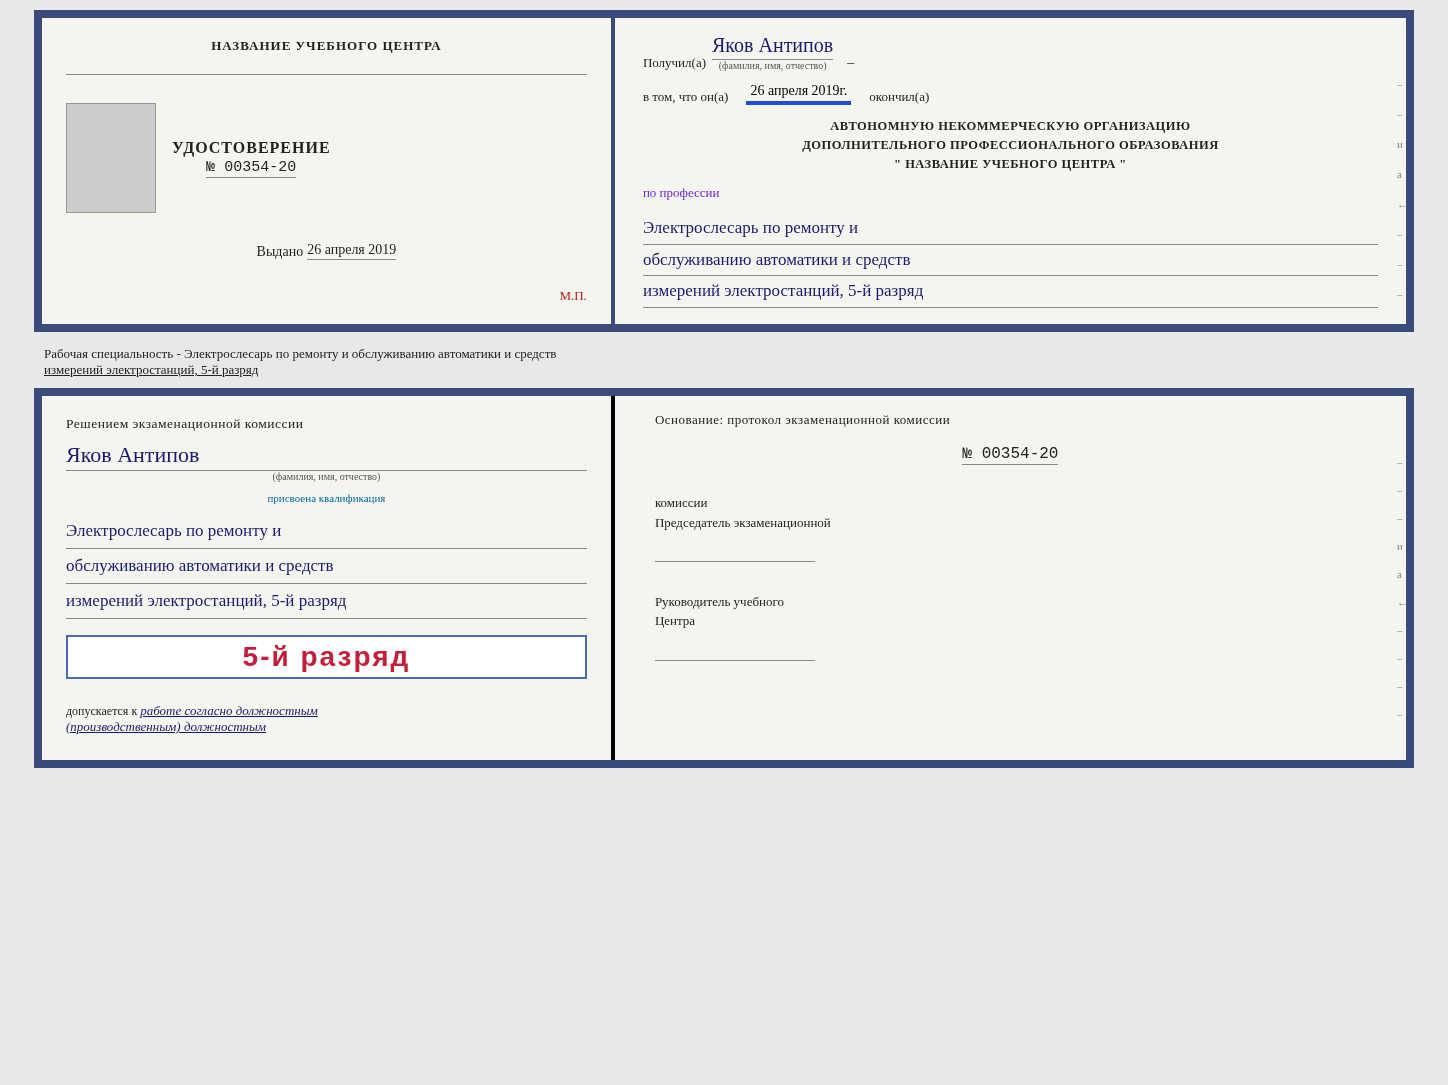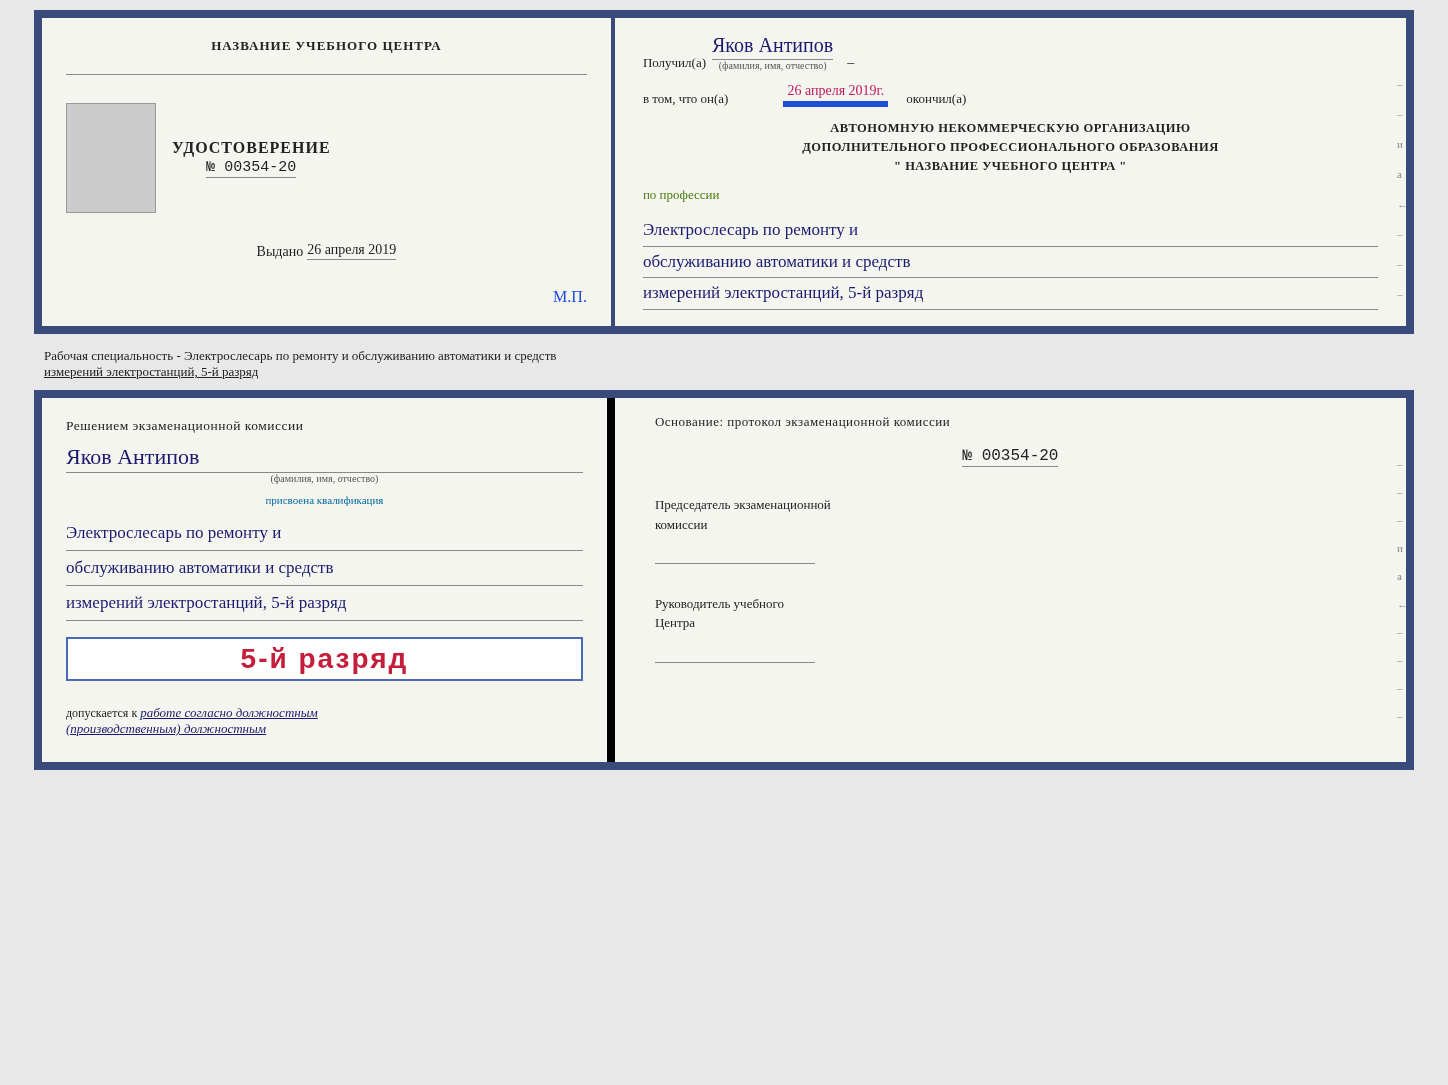--- a/index.html
+++ b/index.html
@@ -104,22 +104,22 @@
 
     .vydano-date {
       font-size: 14px;
       color: #222;
       border-bottom: 1px solid #888;
       display: inline-block;
       padding-bottom: 1px;
     }
 
     .mp-label {
-      font-size: 16px;
-      color: #1d4ed8;
+      font-size: 13px;
+      color: #b91c1c;
       align-self: flex-end;
     }
 
     .left-main-area {
       display: flex;
       flex-direction: row;
       align-items: center;
       gap: 16px;
       width: 100%;
     }
@@ -153,25 +153,24 @@
       font-size: 13px;
       color: #222;
       display: flex;
       align-items: flex-end;
       gap: 18px;
     }
 
     .vtom-date {
       font-family: 'Segoe Script', 'Brush Script MT', cursive;
       font-size: 14px;
-      color: #be185d;
-      border-bottom: 6px solid #1d4ed8;
+      color: #000000;
+      border-bottom: 4px solid #1d4ed8;
       display: inline-block;
       padding: 0 4px 2px;
-      margin-left: 37px;
     }
 
     .org-block {
       font-size: 12.5px;
       color: #222;
       text-align: center;
       line-height: 1.5;
       text-transform: uppercase;
       font-weight: bold;
       letter-spacing: 0.5px;
@@ -179,21 +178,21 @@
 
     .org-name-quote {
       font-size: 12.5px;
       color: #222;
       text-align: center;
       font-weight: bold;
     }
 
     .po-professii {
       font-size: 13px;
-      color: #4d7c0f;
+      color: #6d28d9;
     }
 
     .handwritten-profession {
       font-family: 'Segoe Script', 'Brush Script MT', cursive;
       font-size: 17px;
       color: #1a1a6e;
       line-height: 1.8;
     }
 
     .profession-line {
@@ -230,21 +229,21 @@
       display: flex;
       width: 100%;
       border: 8px solid #3a4a7a;
       background: #f5f5f0;
       position: relative;
       min-height: 380px;
     }
 
     .cert-bottom-left {
       width: 42%;
-      border-right: 8px solid #000000;
+      border-right: 4px solid #000000;
       padding: 20px 24px;
       display: flex;
       flex-direction: column;
       gap: 10px;
       position: relative;
     }
 
     .cert-bottom-right {
       width: 58%;
       padding: 16px 40px;
@@ -498,22 +497,22 @@
     <div class="cert-bottom-right">
 
       <div class="osnovanie-text">Основание: протокол экзаменационной комиссии</div>
 
       <div style="text-align:center; margin-top:4px;">
         <span class="protocol-number">№ 00354-20</span>
       </div>
 
 
       <div class="predsedatel-block" style="margin-top:16px;">
+        <div>комиссии</div>
         <div>Председатель экзаменационной</div>
-        <div>комиссии</div>
         <span class="signature-line"></span>
       </div>
 
       <div class="rukovoditel-block">
         <div>Руководитель учебного</div>
         <div>Центра</div>
         <span class="signature-line"></span>
       </div>
 
       <div class="side-dashes-right-bottom">

